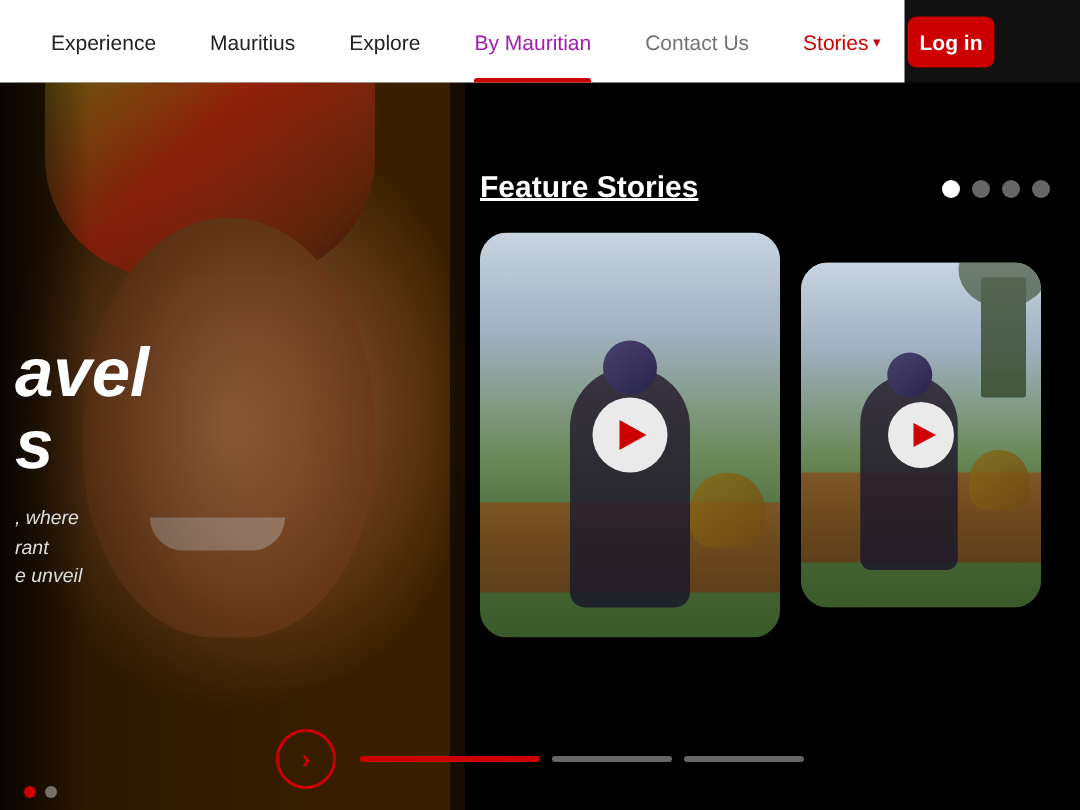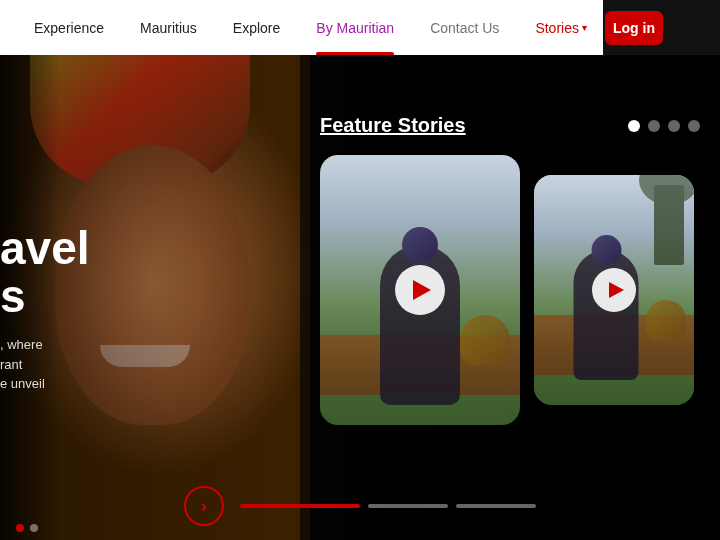--- a/index.html
+++ b/index.html
@@ -51,22 +51,23 @@
     
     .hero-face-wrap {
       position: absolute; left: 30px; top: 0; width: 220px; height: 130px;
       background: linear-gradient(135deg, #c8a020 0%, #e03010 40%, #803010 80%, #401000 100%);
       border-radius: 0 0 80px 80px;
       opacity: 0.9;
     }
 
     
     .hero-text {
-      position: absolute; left: 0; top: 170px; width: 240px; 
+      position: absolute; left: 0; top: 170px; width: 240px; padding-left: 10px;
       color: #fff;
+      font-style: italic;
     }
     .hero-text .line1 { font-size: 46px; font-weight: 900; color: #fff; line-height: 1; }
     .hero-text .line2 { font-size: 46px; font-weight: 900; color: #fff; line-height: 1; margin-top: 2px; }
     .hero-text .line3 { font-size: 13px; color: #ddd; margin-top: 16px; line-height: 1.5; }
 
     
     .feature-panel {
       position: absolute; right: 0; top: 0; width: 420px; height: 485px;
       background: rgba(0,0,0,0.6);
       padding: 20px 20px 0 20px;

